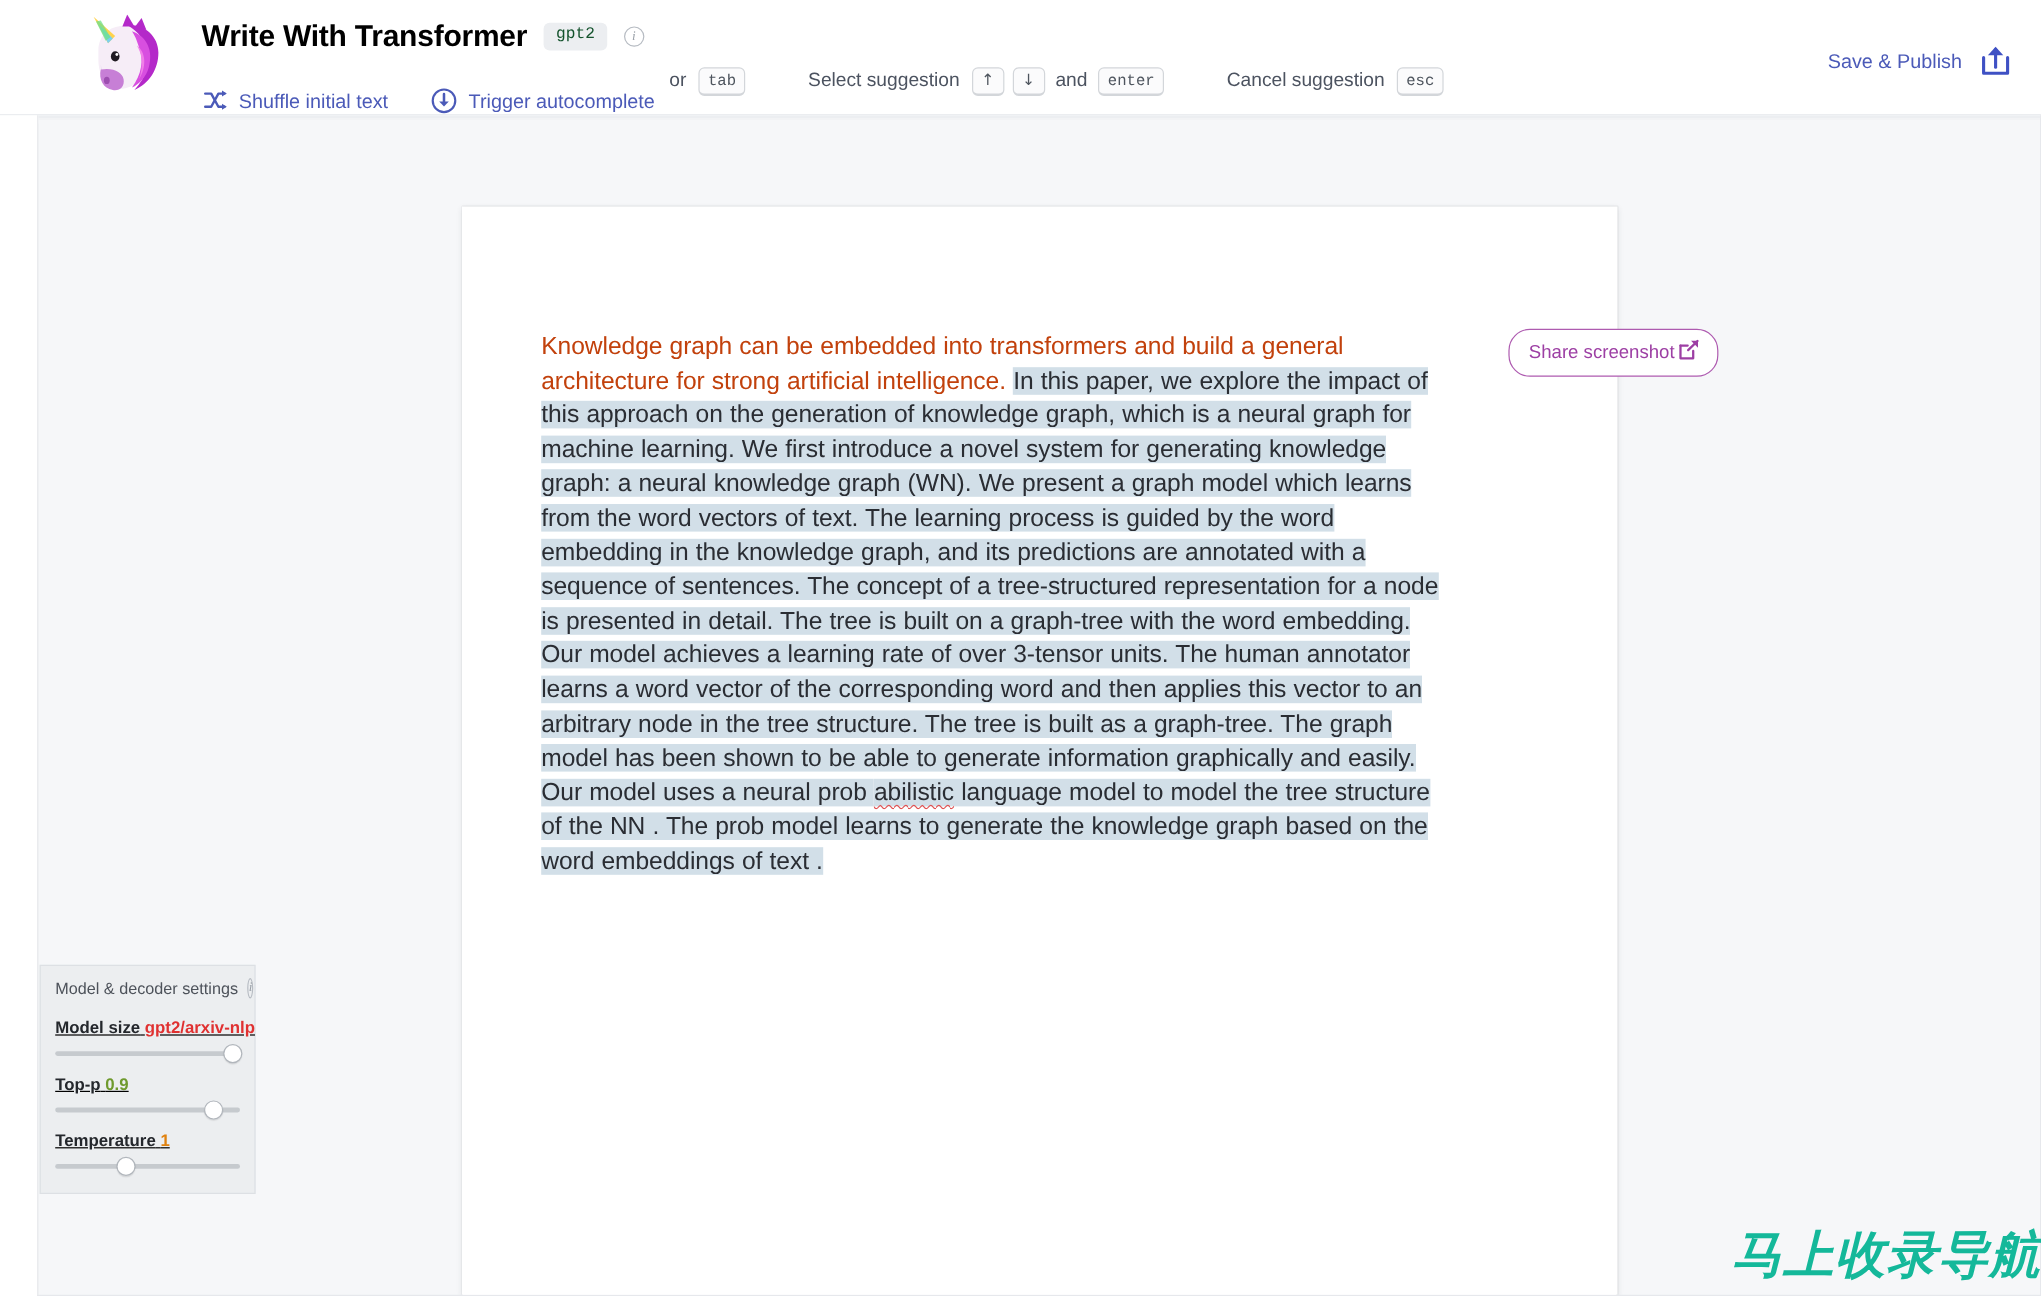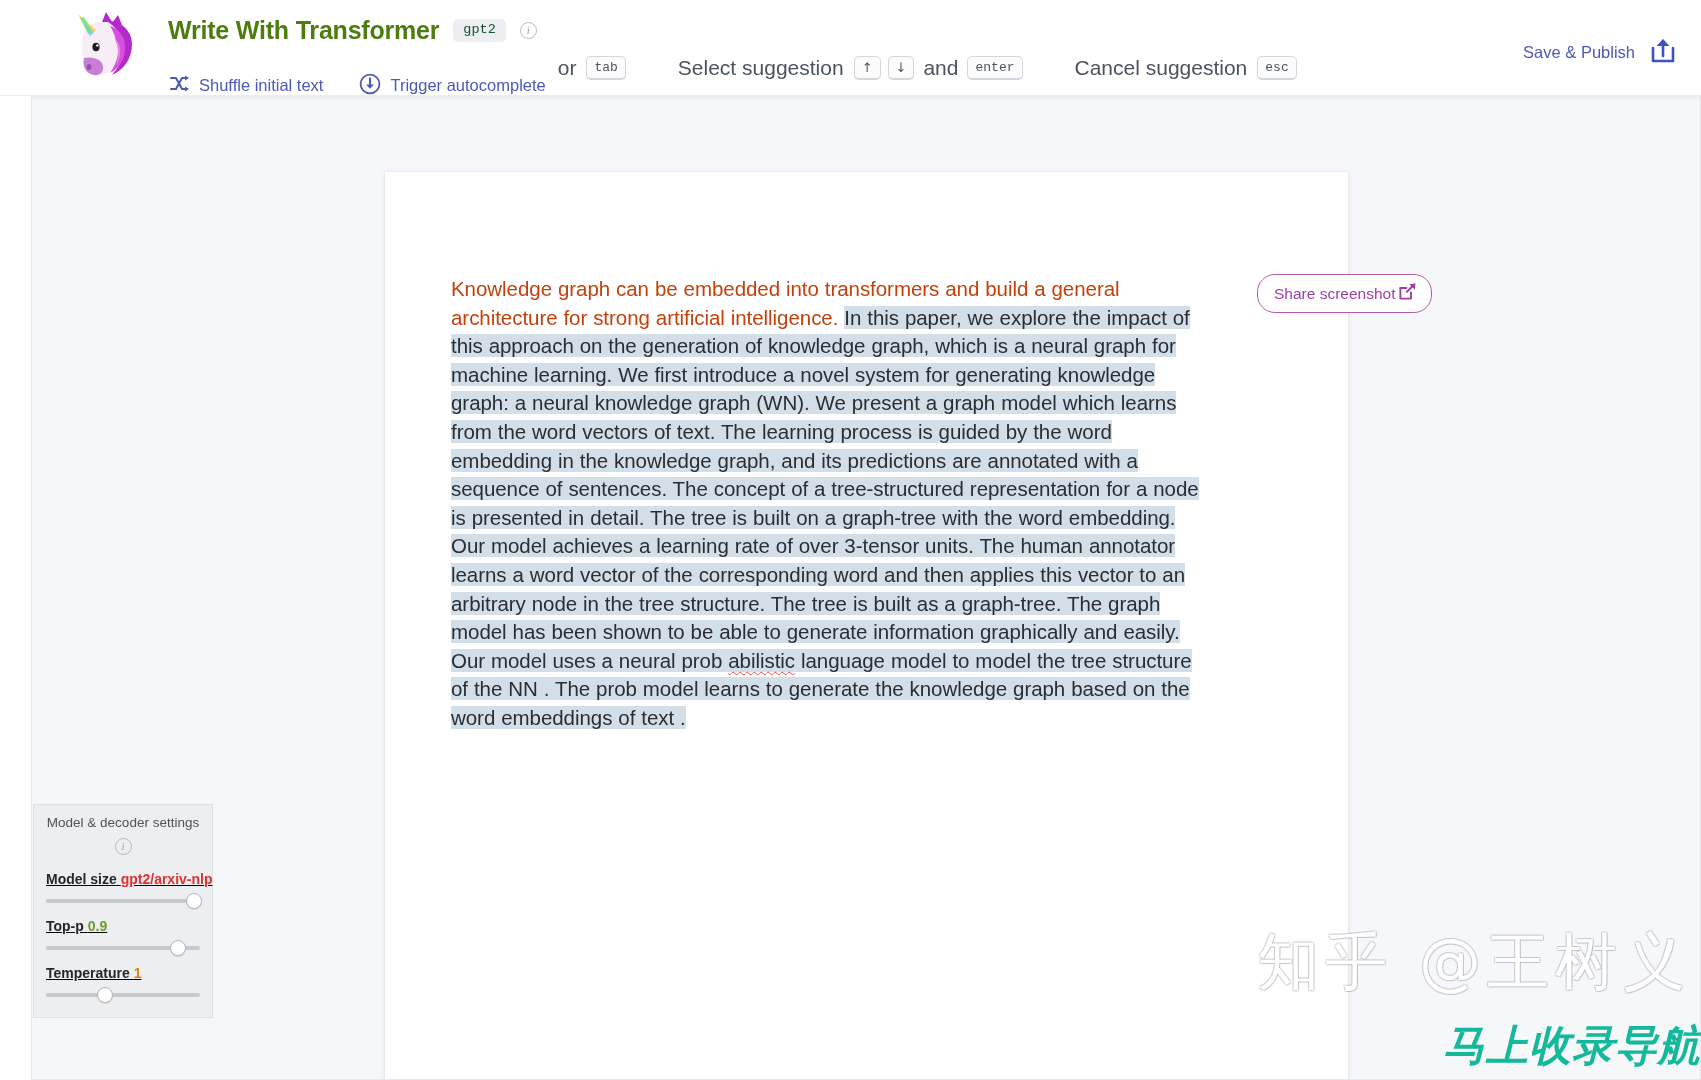--- a/index.html
+++ b/index.html
@@ -42,21 +42,21 @@
     left: 168px;
     top: 16px;
     display: flex;
     align-items: center;
     gap: 14px;
   }
 
   .app-title {
     font-size: 25px;
     font-weight: bold;
-    color: #4d7c0f;
+    color: #000000;
     letter-spacing: -0.2px;
     white-space: nowrap;
   }
 
   .model-badge {
     background: #eceef1;
     color: #14532d;
     font-family: "Liberation Mono", "DejaVu Sans Mono", monospace;
     font-size: 13.5px;
     padding: 4px 10px 4px 10px;
@@ -98,21 +98,21 @@
   }
 
   .sc-action {
     font-size: 16.5px;
     color: #4b5ab8;
     cursor: pointer;
     white-space: nowrap;
   }
 
   .sc-plain {
-    font-size: 21px;
+    font-size: 16px;
     color: #4c5360;
     white-space: nowrap;
   }
 
   .sc-sep { width: 36px; }
   .sc-sep-lg { width: 52px; }
 
   .kbd {
     display: inline-flex;
     align-items: center;
@@ -241,21 +241,20 @@
     background: #eceef0;
     border: 1px solid #dde0e4;
     padding: 10px 12px 14px 12px;
   }
 
   .settings-head {
     display: flex;
     align-items: center;
     gap: 8px;
     margin-bottom: 16px;
-    flex-direction: column;
   }
   .settings-head .t {
     font-size: 13.5px;
     color: #4d525a;
     white-space: nowrap;
   }
 
   .setting-block { margin-top: 9px; text-decoration: underline; }
 
   .setting-label {
@@ -483,16 +482,15 @@
         </div>
         <div class="slider">
           <div class="track"></div>
           <div class="thumb" style="left:calc(38% - 8px)"></div>
         </div>
       </div>
     </div>
 
   </div>
 
-  <div class="wm-zhihu">知乎 @王树义</div>
   <div class="wm-nav">马上收录导航</div>
 
 </div>
 
 </body></html>

